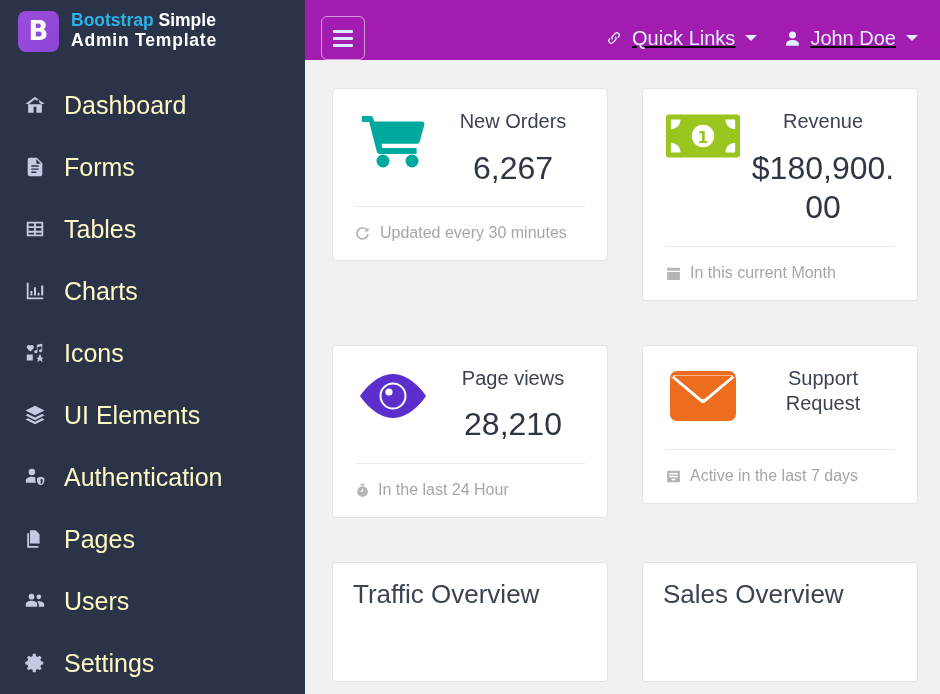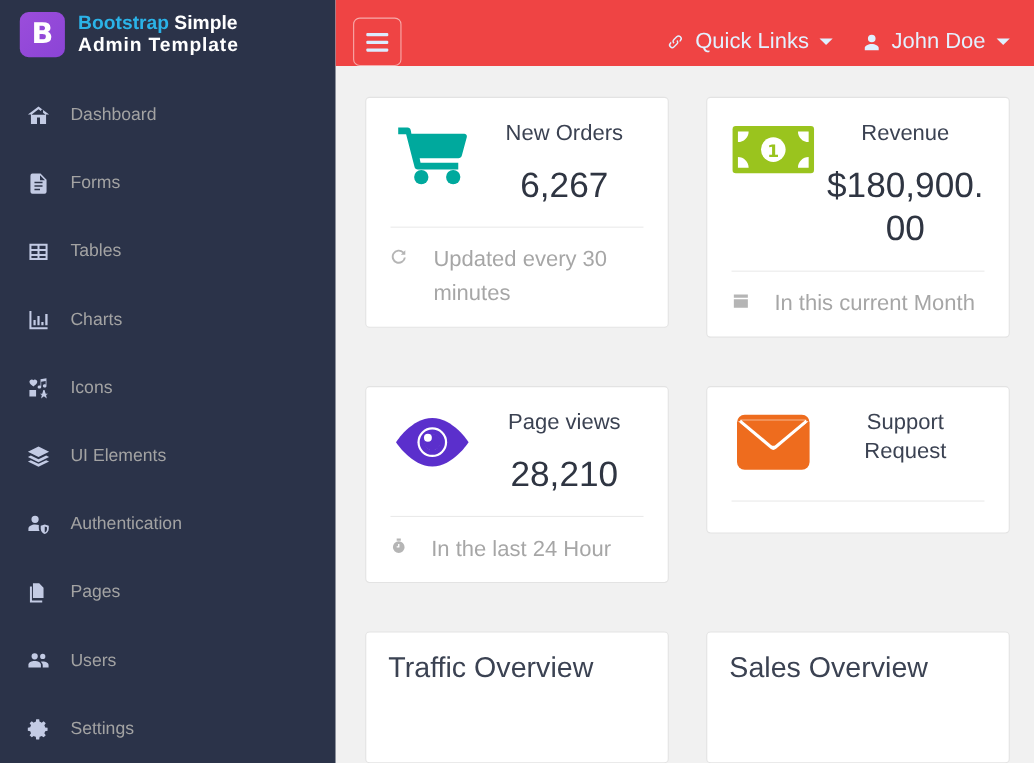--- a/index.html
+++ b/index.html
@@ -54,33 +54,34 @@
     cursor: pointer;
     height: 62px;
   }
   .nav-icon {
     width: 26px; height: 26px;
     display: flex; align-items: center; justify-content: center;
     flex: 0 0 26px;
     color: #c3cbe4;
   }
   .nav-icon svg { width: 22px; height: 22px; fill: #c3cbe4; display: block; }
-  .nav-label { font-size: 16px; color: #a3a3a3; white-space: nowrap; }
+  .nav-label { font-size: 25px; color: #fef9c3; white-space: nowrap; }
 
   
   .main { flex: 1; height: 694px; display: flex; flex-direction: column; background: #f1f1f1; overflow: hidden; }
 
   .navbar {
     height: 60px;
     min-height: 60px;
-    background: #ef4444;
+    background: #a21caf;
     display: flex;
     align-items: center;
     padding: 16px 22px 0 16px;
     position: relative;
+    text-decoration: underline;
   }
   .hamburger {
     width: 44px; height: 44px;
     border: 1px solid rgba(255,255,255,0.55);
     border-radius: 6px;
     background: transparent;
     display: flex; flex-direction: column; align-items: center; justify-content: center;
     gap: 4px;
     cursor: pointer;
   }
@@ -125,23 +126,23 @@
     font-size: 32px;
     color: #2f3542;
     font-weight: normal;
     line-height: 1.24;
     word-break: break-word;
   }
   .card-divider { border-top: 1px solid #eaeaea; margin: 18px 0 14px 0; }
   .card-foot {
     display: flex;
     align-items: flex-start;
-    gap: 22px;
+    gap: 8px;
     color: #a6a6a6;
-    font-size: 20px;
+    font-size: 16px;
     line-height: 1.55;
   }
   .card-foot svg { fill: #b5b5b5; flex: 0 0 auto; margin-top: 4px; }
   .card-foot-text { }
 
   .panel {
     background: #ffffff;
     border: 1px solid #e3e3e3;
     border-radius: 4px;
     padding: 16px 20px 20px 20px;
@@ -383,20 +384,26 @@
                     <path d="M3 5h62L36 30a3.6 3.6 0 0 1-4 0L3 5z" fill="#ee6c1e"></path>
                     <path d="M4 8.5 32 31a3.4 3.4 0 0 0 4 0l28-22.5v-3H4v3z" fill="#ffffff"></path>
                     <path d="M5 6h58L36 28.5a3.2 3.2 0 0 1-4 0L5 6z" fill="#ee6c1e"></path>
                   </svg>
               </div>
               <div class="card-figures">
                 <div class="card-title">Support Request</div>
               </div>
             </div>
             <div class="card-divider"></div>
+            <div class="card-foot">
+              <svg width="17" height="17" viewBox="0 0 24 24">
+                  <path d="M3 4h18v16H3V4zm3 3v2h12V7H6zm0 4v2h12v-2H6zm2 4 4 3 4-3H8z"></path>
+                </svg>
+              <span class="card-foot-text">Active in the last 7 days</span>
+            </div>
           </div>
         </div>
 
       </div>
 
       <div class="row">
         <div class="col">
           <div class="panel">
             <div class="panel-title">Traffic Overview</div>
           </div>

